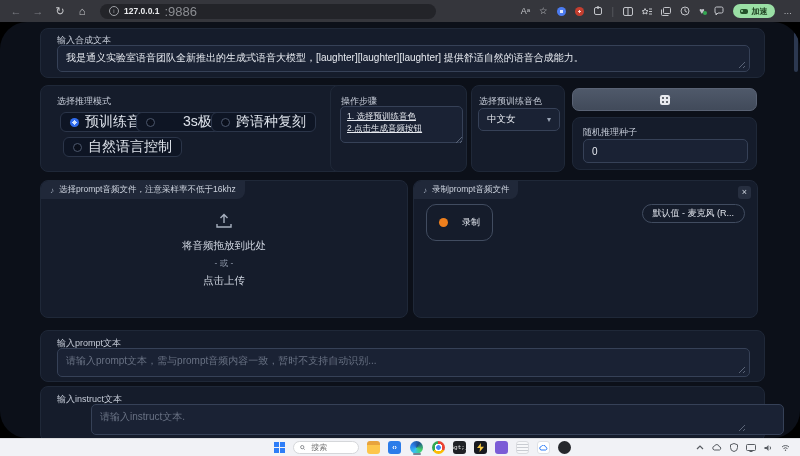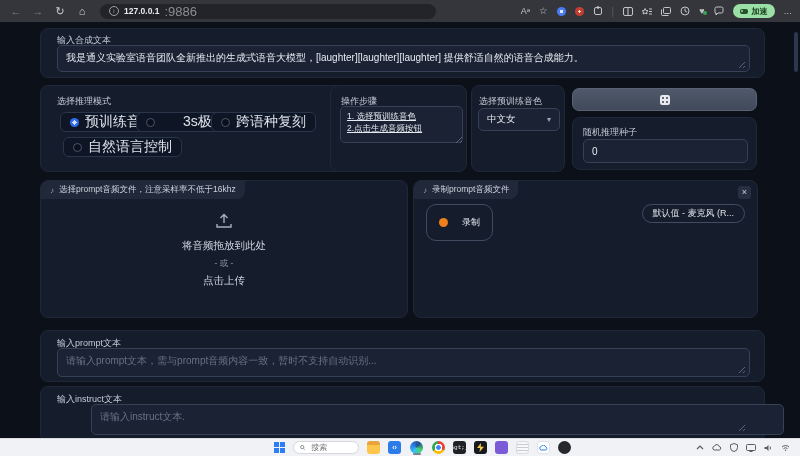--- a/index.html
+++ b/index.html
@@ -28,21 +28,21 @@
   .tb-divider{color:#5a5c62;font-size:10px;}
   .svg-ic{display:flex;align-items:center;}
   .heart-wrap{position:relative;font-size:9px;color:#c2c4c9;}
   .heart-dot{position:absolute;right:-2px;bottom:1px;width:4px;height:4px;border-radius:50%;background:#34a853;}
   .green-pill{display:flex;align-items:center;gap:4px;background:#9adfa5;color:#1d4020;
               border-radius:8px;height:14px;padding:0 7px;font-size:8px;font-weight:bold;}
   .gamepad{width:8px;height:5px;background:#23512a;border-radius:2px;position:relative;}
   .gamepad::after{content:"";position:absolute;left:1.5px;top:1.5px;width:2px;height:2px;border-radius:50%;background:#9adfa5;}
 
   
-  .page{position:absolute;top:22px;bottom:18px;left:0;right:0;background:#0c1019;overflow:hidden;}
+  .page{position:absolute;top:22px;bottom:18px;left:0;right:0;background:#0c1019;overflow:hidden;border-radius:27px;}
   .panel{position:absolute;background:#151c2b;border:1px solid #1f2838;border-radius:8px;box-sizing:border-box;}
   .blklabel{position:absolute;color:#c6ccd8;font-size:9px;white-space:nowrap;}
   textarea.ta,.num-input{position:absolute;background:#1a2234;border:1px solid #364157;border-radius:5px;
            color:#e7eaf0;font-size:10px;font-family:inherit;box-sizing:border-box;
            padding:5px 8px;resize:none;outline:none;overflow:hidden;}
   textarea.ta::placeholder{color:#68718366;color:#687183;}
   .resize-h{position:absolute;width:7px;height:7px;
             background:repeating-linear-gradient(135deg,transparent 0 2px,#5a6477 2px 3px);
             clip-path:polygon(100% 0,100% 100%,0 100%);}
   .pill-radio{position:absolute;display:flex;align-items:center;gap:6px;background:#0e1524;

